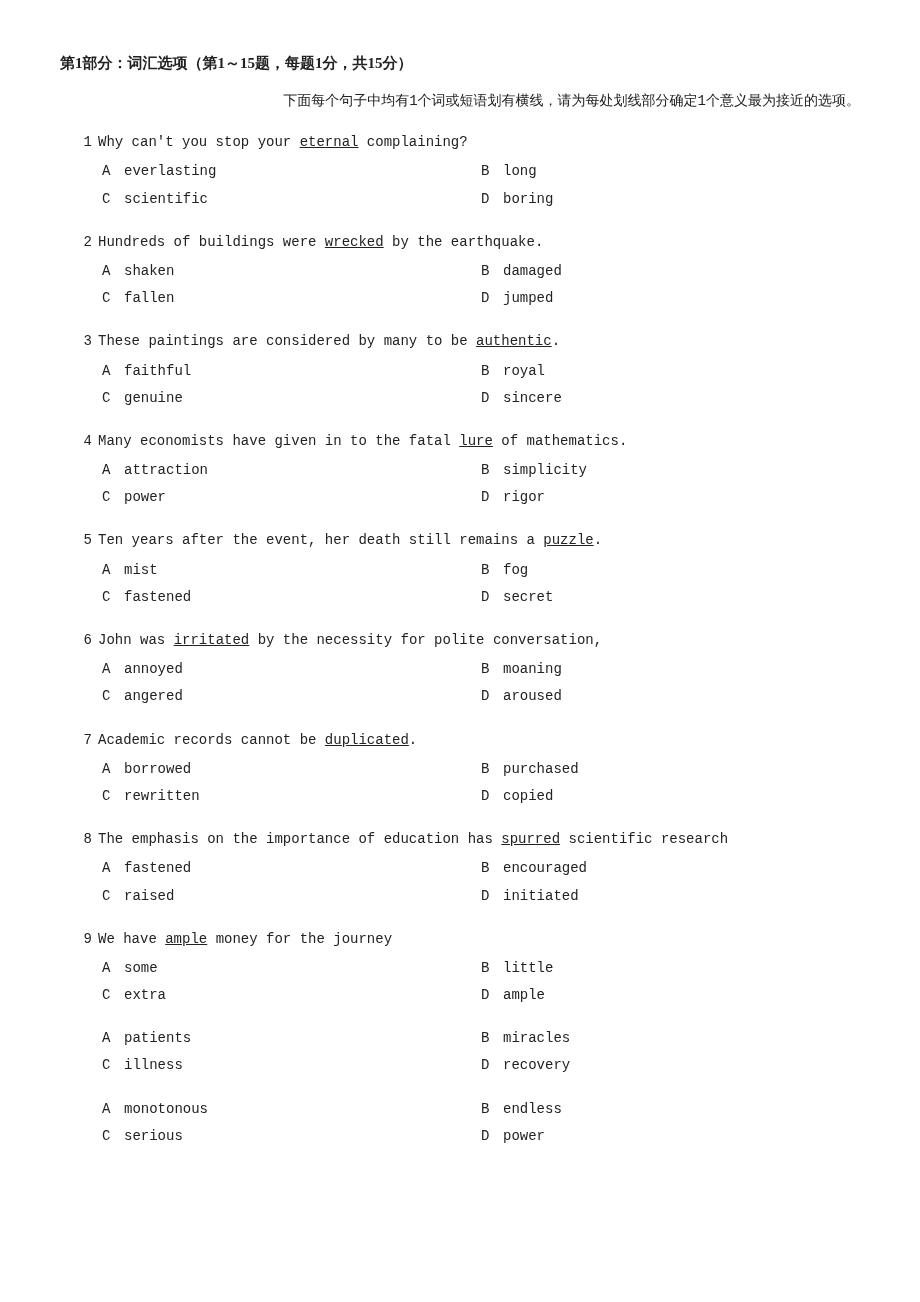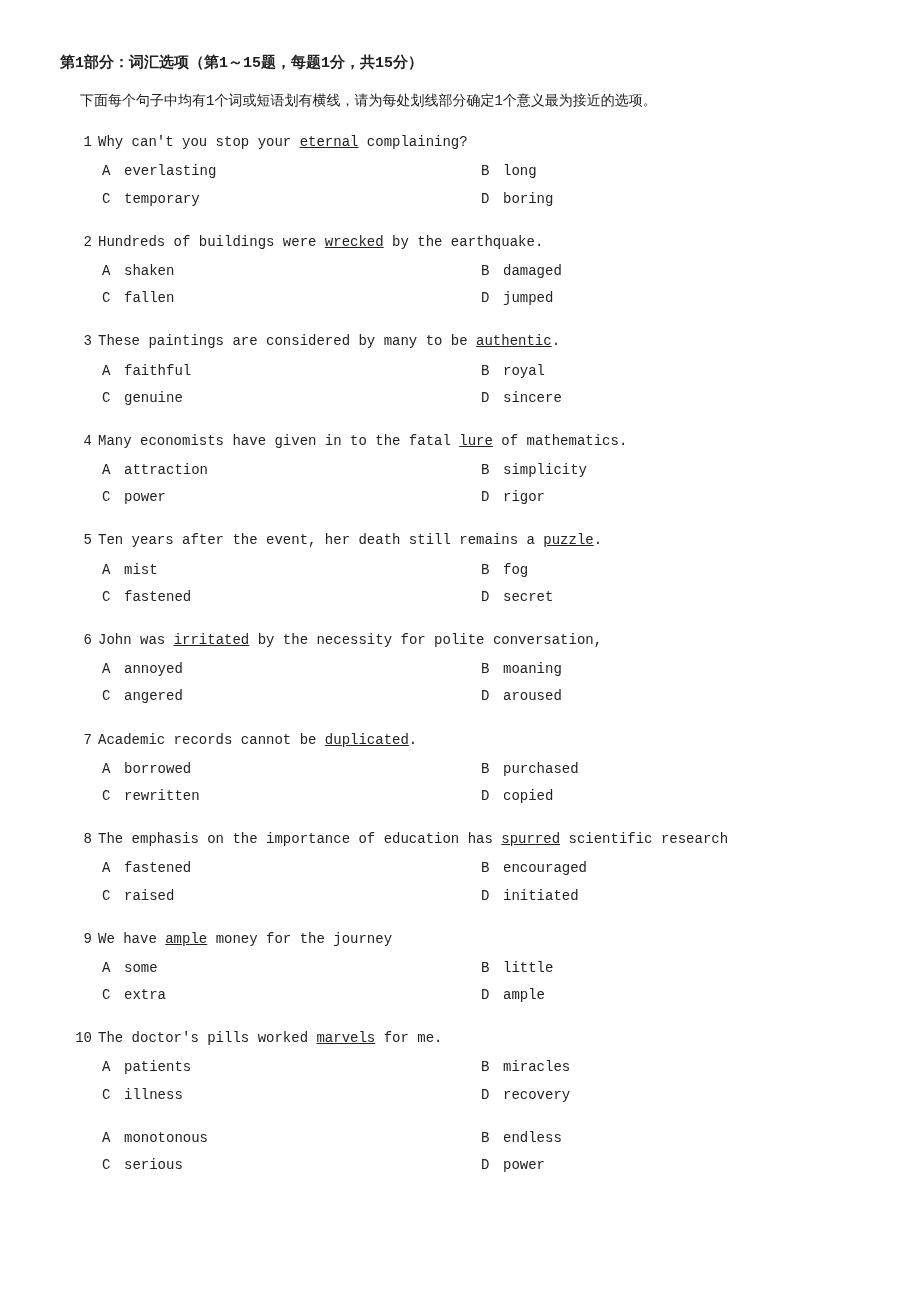--- a/index.html
+++ b/index.html
@@ -12,25 +12,27 @@
       font-family: "Courier New", Courier, monospace;
       font-size: 14px;
       color: #222;
       padding: 50px 60px;
       line-height: 1.8;
     }
     .section-title {
       font-weight: bold;
       font-size: 15px;
       margin-bottom: 12px;
+      font-family: Liberation Serif, serif;
     }
     .instruction {
       margin-left: 20px;
       margin-bottom: 16px;
       font-size: 14px;
+      text-align: right;
     }
     .question-block {
       margin-bottom: 18px;
       margin-left: 10px;
     }
     .question-line {
       display: flex;
       gap: 6px;
       margin-bottom: 4px;
     }
@@ -75,21 +77,21 @@
         <div class="option">
           <span class="opt-letter">A</span>
           <span>everlasting</span>
         </div>
         <div class="option">
           <span class="opt-letter">B</span>
           <span>long</span>
         </div>
         <div class="option">
           <span class="opt-letter">C</span>
-          <span>temporary</span>
+          <span>scientific</span>
         </div>
         <div class="option">
           <span class="opt-letter">D</span>
           <span>boring</span>
         </div>
       </div>
     </div>
     <div class="question-block">
       <div class="question-line">
         <span class="q-num">2</span>
@@ -276,24 +278,20 @@
           <span class="opt-letter">C</span>
           <span>extra</span>
         </div>
         <div class="option">
           <span class="opt-letter">D</span>
           <span>ample</span>
         </div>
       </div>
     </div>
     <div class="question-block">
-      <div class="question-line">
-        <span class="q-num">10</span>
-        <span class="q-text">The doctor's pills worked <span class="underline">marvels</span> for me.</span>
-      </div>
       <div class="options-grid">
         <div class="option">
           <span class="opt-letter">A</span>
           <span>patients</span>
         </div>
         <div class="option">
           <span class="opt-letter">B</span>
           <span>miracles</span>
         </div>
         <div class="option">

